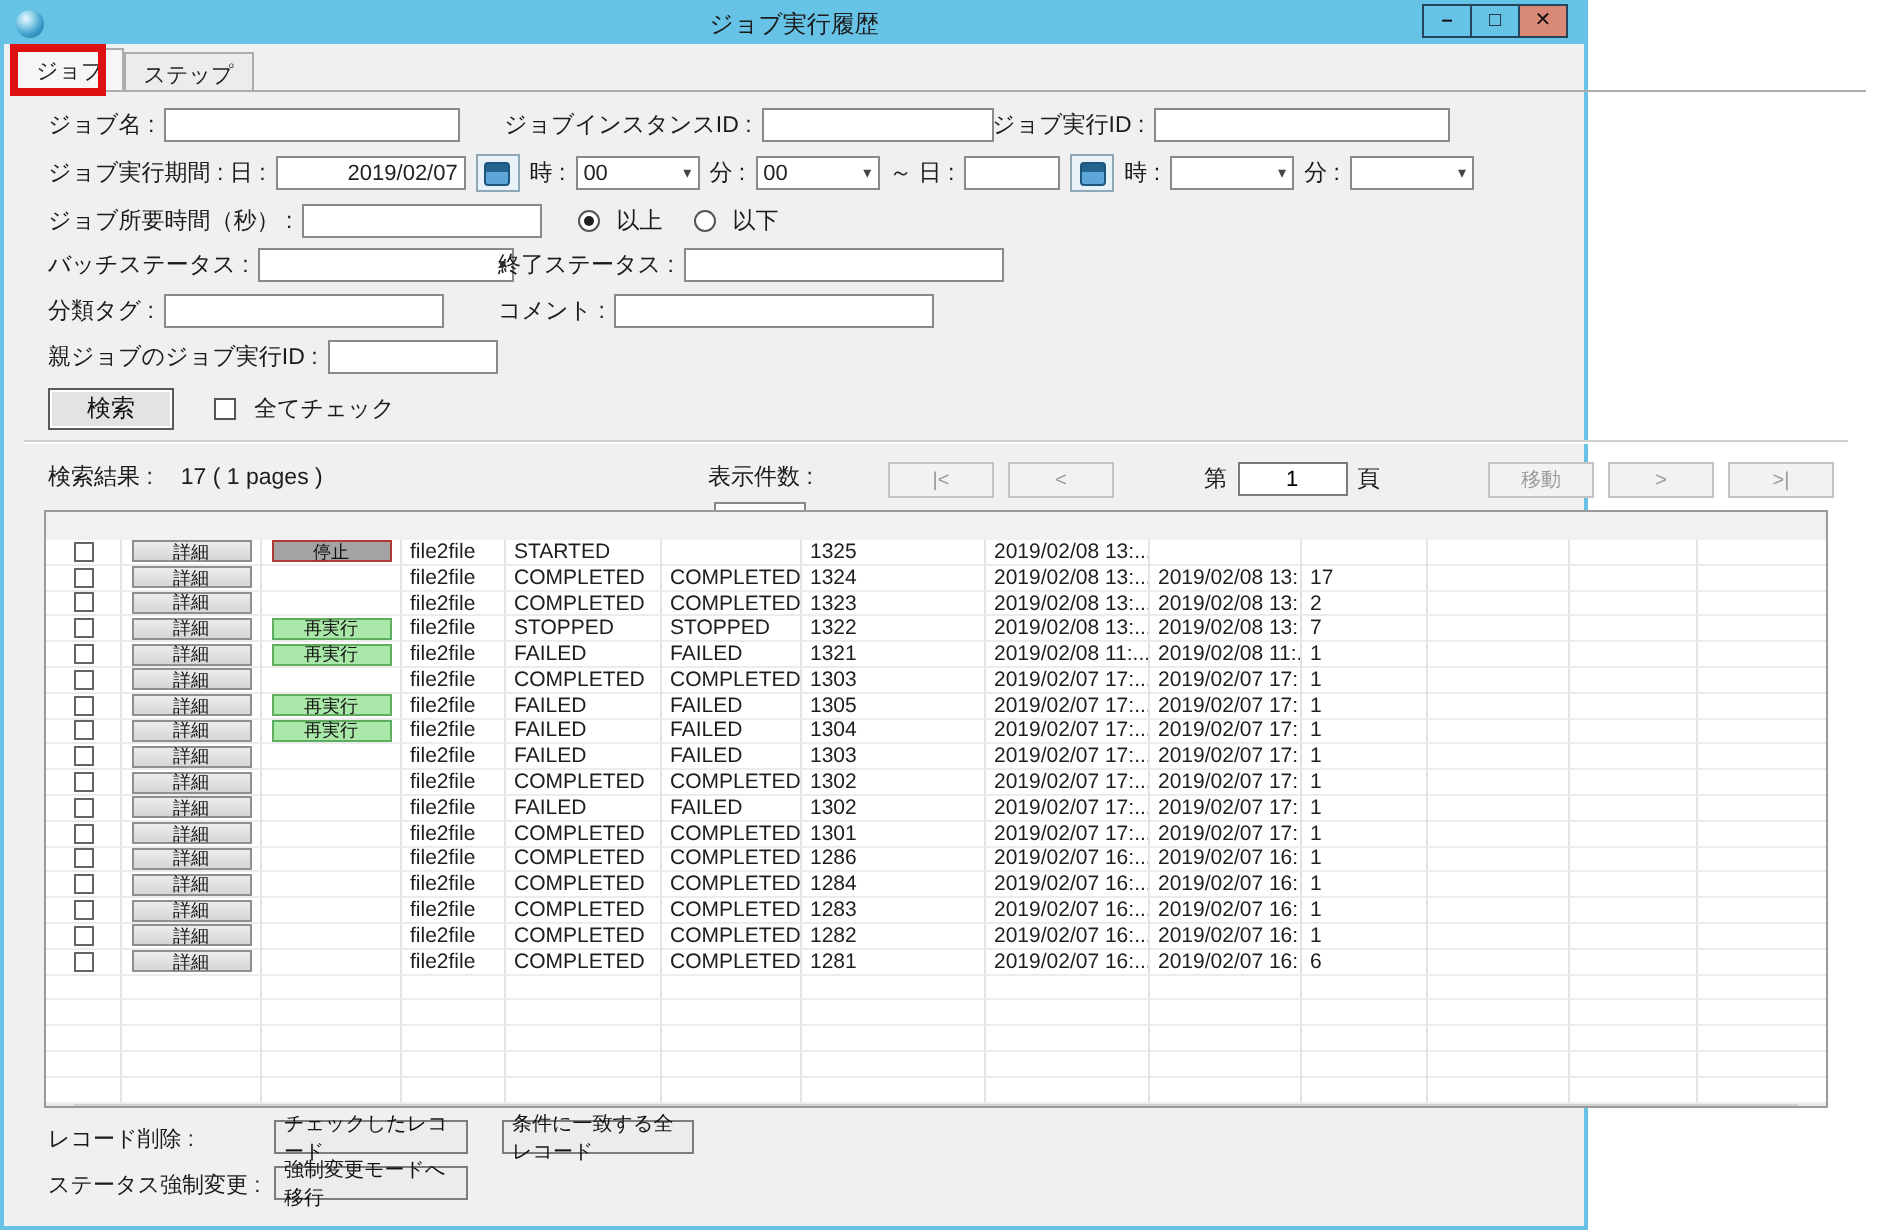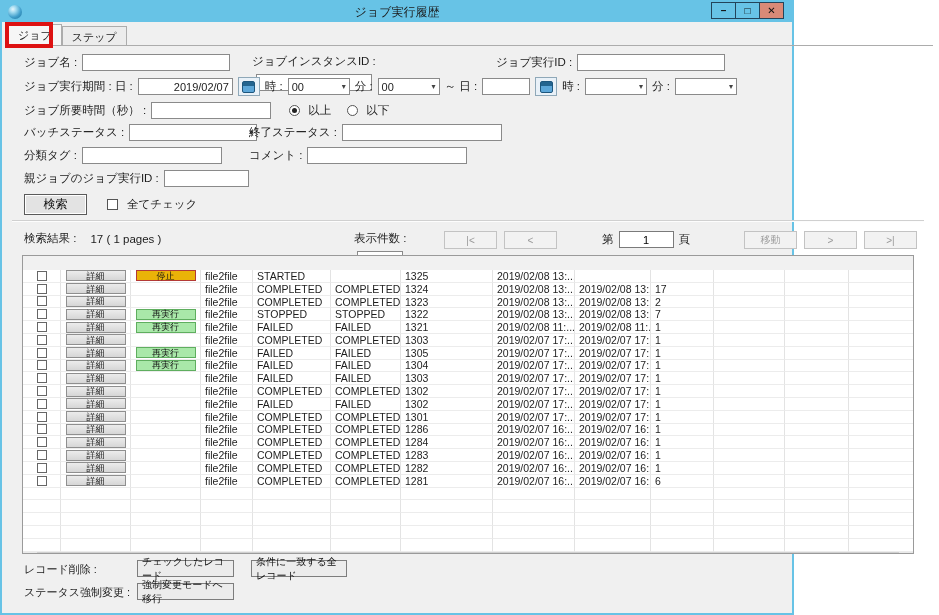--- a/index.html
+++ b/index.html
@@ -66,21 +66,21 @@
   .c1{width:70px;justify-content:center;padding:0;}
   .c2{width:70px;justify-content:center;padding:0;}
   .c3{width:52px;}.c4{width:78px;}.c5{width:70px;}.c6{width:92px;}
   .c7{width:82px;}.c8{width:76px;}.c9{width:63px;}.c10{width:71px;}.c11{width:64px;}
   .c12{flex:1;border-right:none;}
   .hcell.c0,.hcell.c1,.hcell.c2{justify-content:flex-start;padding-left:6px;}
   .gchk{width:10px;height:10px;border:1px solid #666;background:#fff;}
   .gbtn{width:60px;height:11px;font-size:9px;line-height:10px;display:flex;align-items:center;
     justify-content:center;background:linear-gradient(#ececec,#d6d6d6);border:1px solid #8f8f8f;
     color:#111;}
-  .gbtn.stop{background:#eab308;border-color:#b33a36;text-align:right;}
+  .gbtn.stop{background:#a3a3a3;border-color:#b33a36;text-align:right;}
   .gbtn.rerun{background:#a9e8a9;border-color:#5fae5f;}
   
   .hscroll{margin-top:auto;flex:none;height:13px;background:#e9e9e9;border-top:1px solid #d0d0d0;
     display:flex;align-items:center;position:relative;}
   .sc-arrow{width:14px;height:13px;display:flex;align-items:center;justify-content:center;
     font-size:8px;color:#555;background:#e9e9e9;}
   .sc-thumb{width:55px;height:11px;background:#fdfdfd;border:1px solid #bdbdbd;margin-left:1px;}
   .sc-right{margin-left:auto;}
   
   .fbtn{height:17px;background:#ececec;border:1px solid #7d7d7d;font-size:10px;color:#111;
@@ -107,21 +107,21 @@
   </div>
   <div class="tabline"></div>
   <div class="annotation"></div>
 
   <div class="client">
 
     <div class="frow" style="left:20px;top:30px;gap:5px;">
       <span class="lbl">ジョブ名 :</span>
       <input class="tin" style="width: 148px;">
     </div>
-    <div class="frow" style="left:248px;top:30px;gap:5px;flex-direction:column;">
+    <div class="frow" style="left:248px;top:30px;gap:5px;">
       <span class="lbl">ジョブインスタンスID :</span>
       <input class="tin" style="width: 116px;">
     </div>
     <div class="frow" style="left:492px;top:30px;gap:5px;">
       <span class="lbl">ジョブ実行ID :</span>
       <input class="tin" style="width: 148px;">
     </div>
 
     <div class="frow" style="left:20px;top:53px;gap:5px;">
       <span class="lbl">ジョブ実行期間 :  日 :</span>

